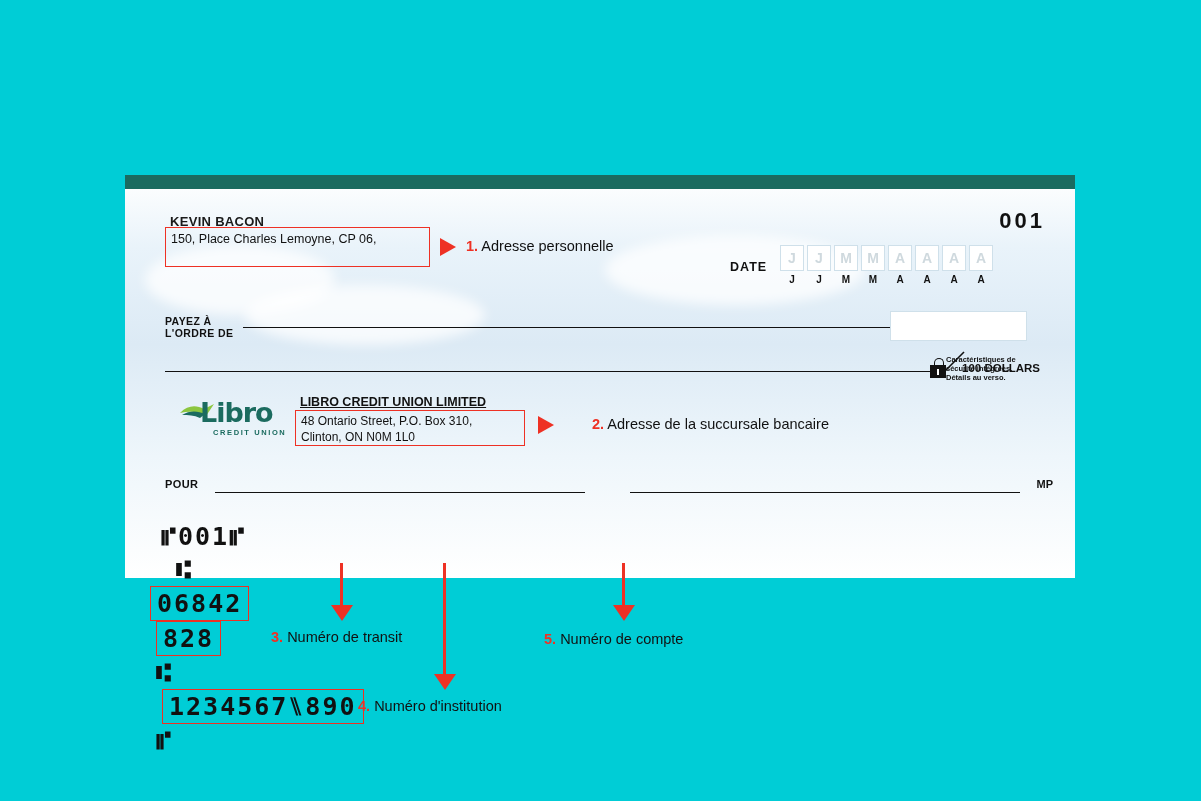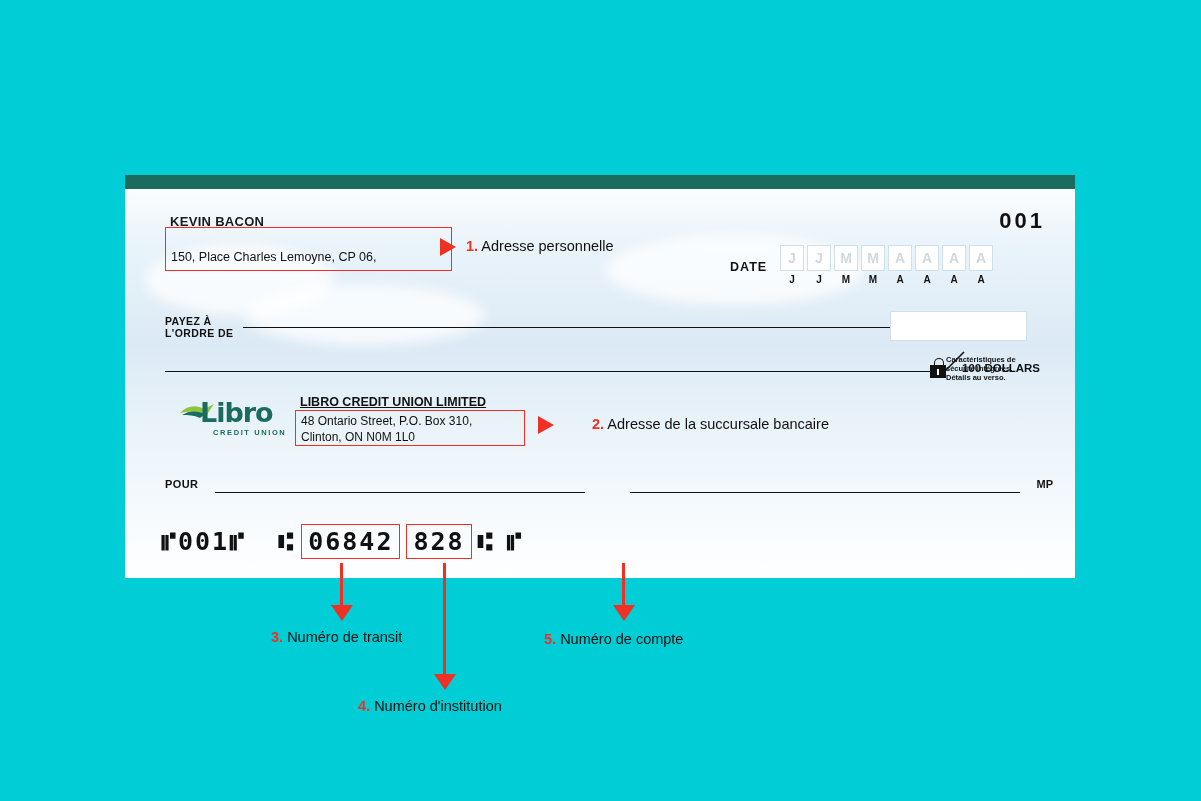--- a/index.html
+++ b/index.html
@@ -26,22 +26,22 @@
   }
 
   
   .owner-name{
     position:absolute;left:45px;top:39px;font-size:13px;font-weight:bold;color:#1a1a1a;letter-spacing:.3px;
   }
   .box-red{
     position:absolute;border:1.6px solid #ee3124;box-sizing:border-box;
   }
   .owner-addr{
-    position:absolute;left:40px;top:52px;width:287px;height:40px;
-    padding:21px 5px;box-sizing:border-box;font-size:12.5px;line-height:17px;color:#111;
+    position:absolute;left:40px;top:52px;width:265px;height:40px;
+    padding:3px 5px;box-sizing:border-box;font-size:12.5px;line-height:17px;color:#111;
   }
   .chk-num{
     position:absolute;right:30px;top:33px;font-size:22px;font-weight:bold;color:#111;letter-spacing:3px;text-align:center;
   }
   .date-label{
     position:absolute;left:605px;top:85px;font-size:12.5px;font-weight:bold;letter-spacing:1px;color:#111;
   }
   .date-boxes{position:absolute;left:655px;top:70px;display:flex;gap:3px;}
   .date-boxes .db{
     width:24px;height:26px;background:#ffffff;border:1px solid #cfe0ea;box-sizing:border-box;
@@ -78,21 +78,21 @@
   .pour{position:absolute;left:40px;top:303px;font-size:11px;font-weight:bold;letter-spacing:.4px;color:#111;}
   .pour-line{position:absolute;left:90px;top:317px;width:370px;height:0;border-bottom:1.2px solid #111;}
   .mp-line{position:absolute;left:505px;top:317px;width:390px;height:0;border-bottom:1.2px solid #111;}
   .mp{position:absolute;right:22px;top:303px;font-size:11px;font-weight:bold;color:#111;}
 
   
   .micr{
     position:absolute;left:25px;top:345px;width:900px;height:42px;
     font-family:"DejaVu Sans Mono", monospace;
     font-size:25px;font-weight:bold;color:#111;letter-spacing:2px;
-    display:flex;align-items:center;
+    display:flex;align-items:flex-start;flex-direction:column;
   }
   .micr span{display:inline-block;}
   .micr .grp{padding:2px 6px;}
   .micr-box{border:1.6px solid #ee3124;}
 
   
   .callout{position:absolute;font-size:14.5px;color:#111;white-space:nowrap;}
   .callout .num{color:#ee3124;font-weight:bold;}
   .arrow-right{
     position:absolute;width:0;height:0;
@@ -188,20 +188,21 @@
     <div class="pour-line"></div>
     <div class="mp-line"></div>
     <div class="mp">MP</div>
 
     <div class="micr">
       <span class="grp" style="margin-left:5px;">⑈001⑈</span>
       <span class="grp" style="margin-left:20px;">⑆</span>
       <span class="grp micr-box">06842</span>
       <span class="grp micr-box" style="margin-left:6px;">828</span>
       <span class="grp">⑆</span>
+      <span class="grp micr-box" style="margin-left:12px;">1234567⑊890</span>
       <span class="grp">⑈</span>
     </div>
   </div>
 
   <div class="arrow-right" style="left:440px;top:238px;"></div>
   <div class="callout" style="left:466px;top:238px;">
     <span class="num">1.</span>
     <span>Adresse personnelle</span>
   </div>
 

